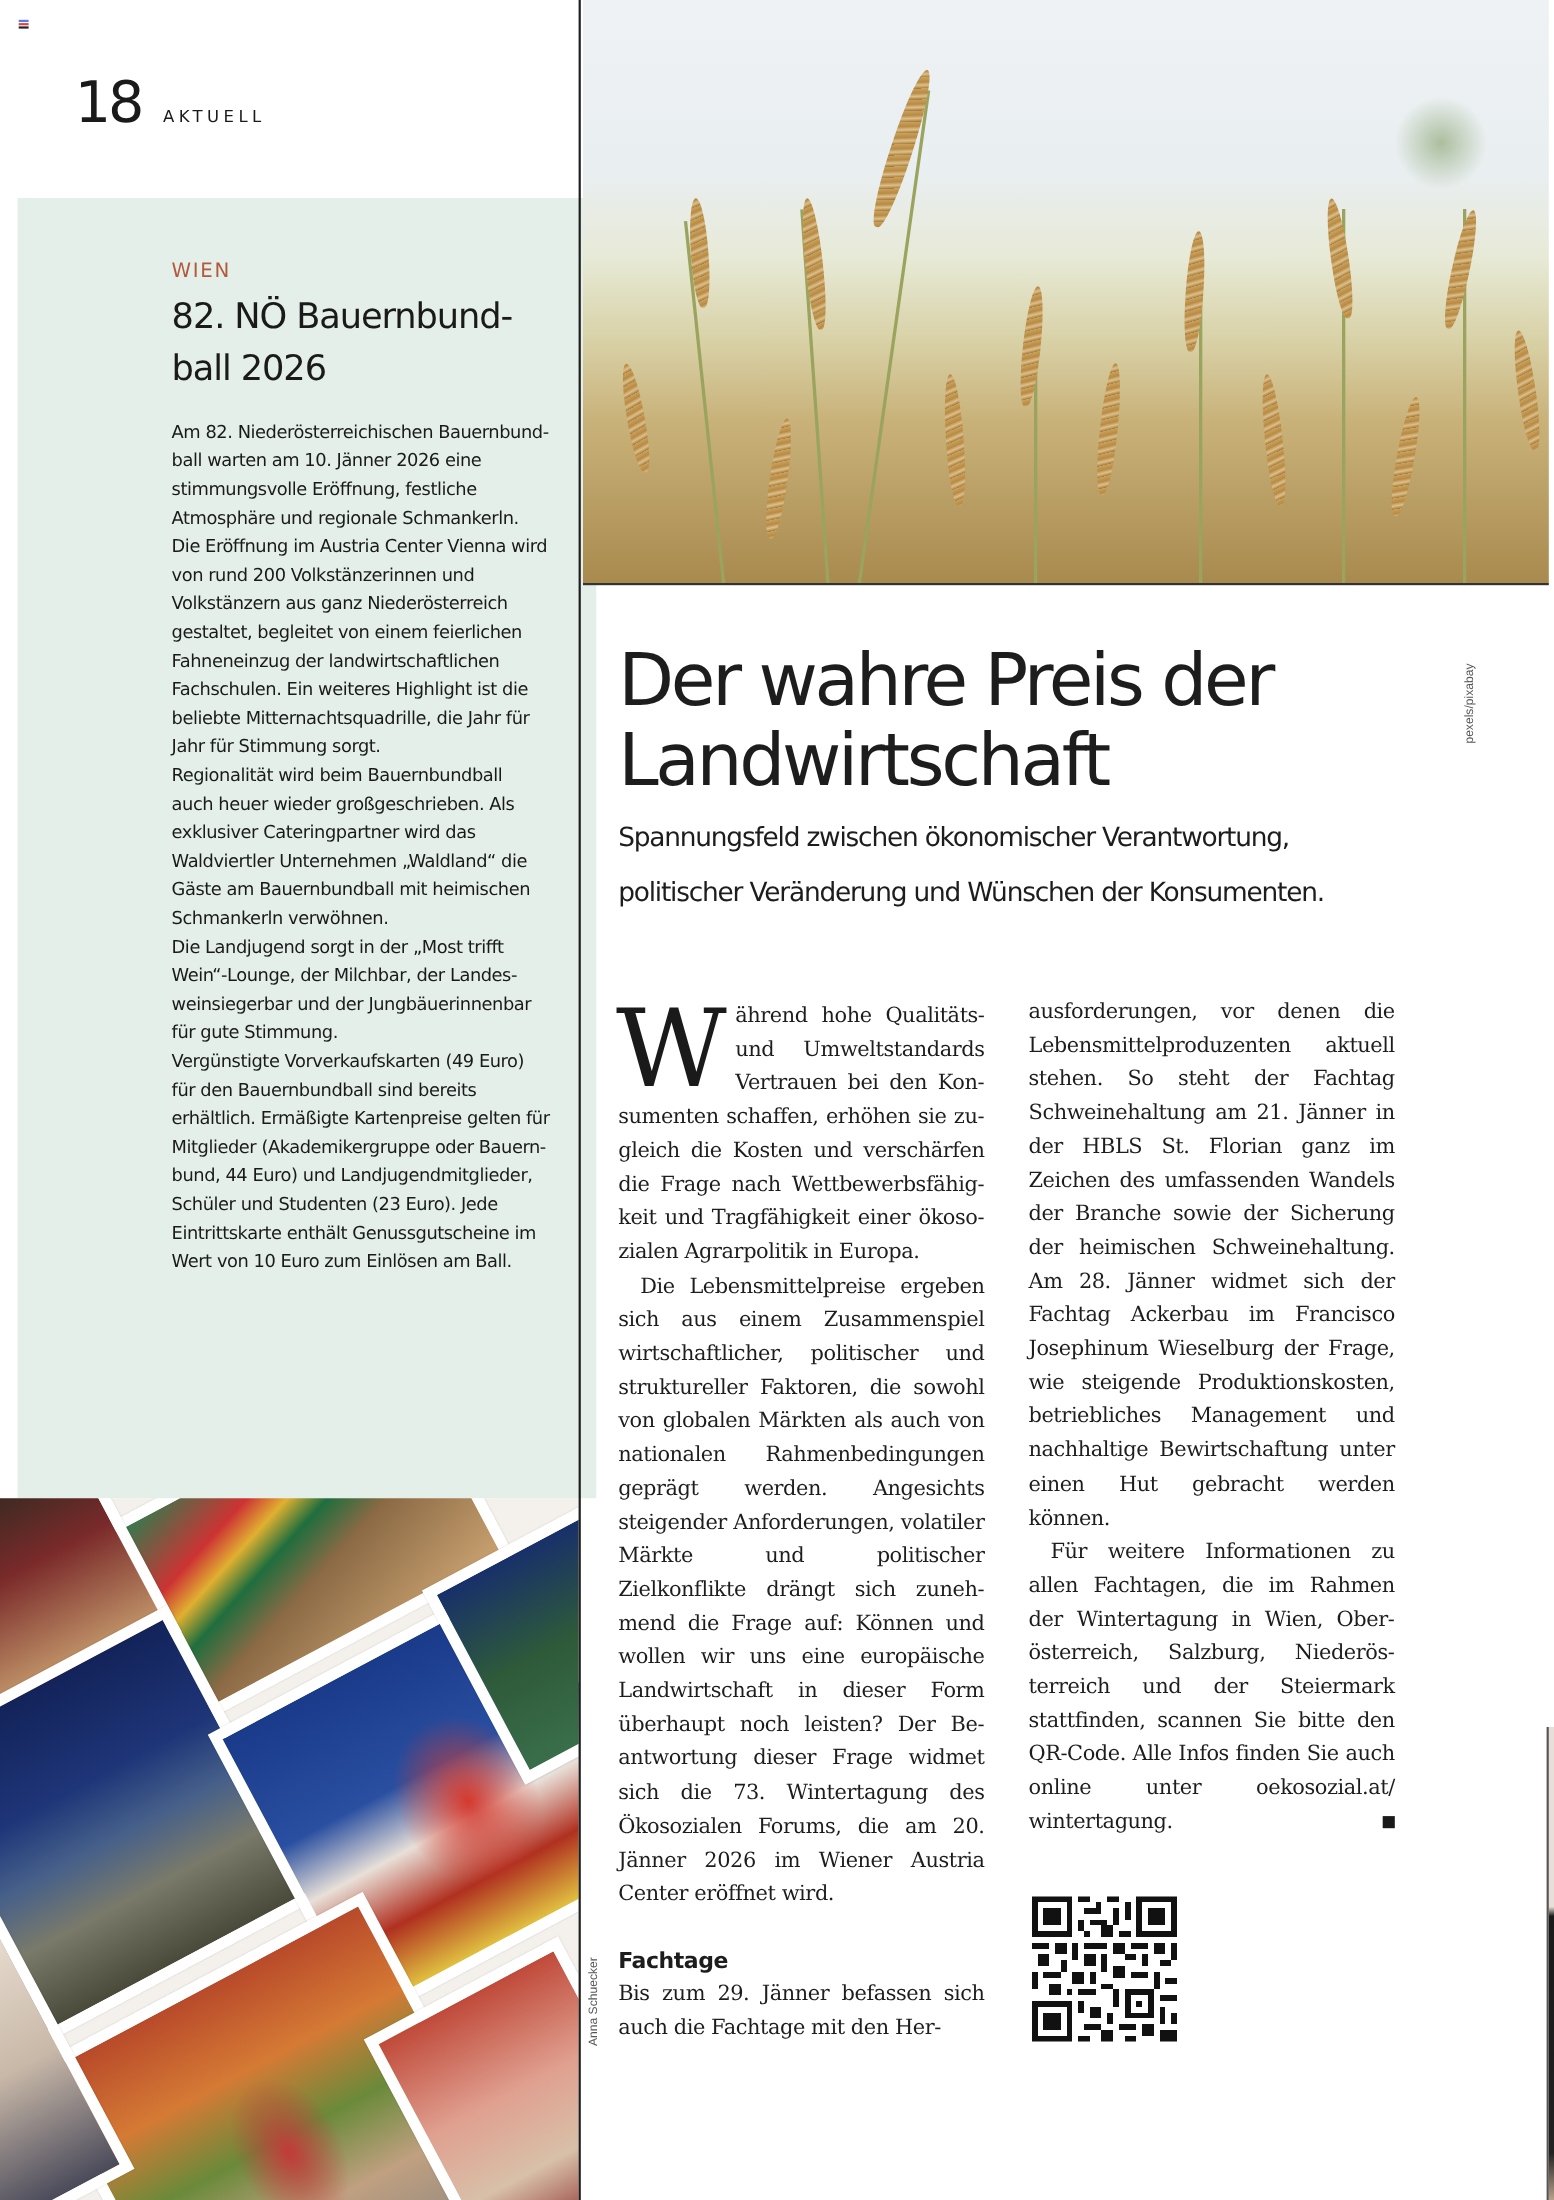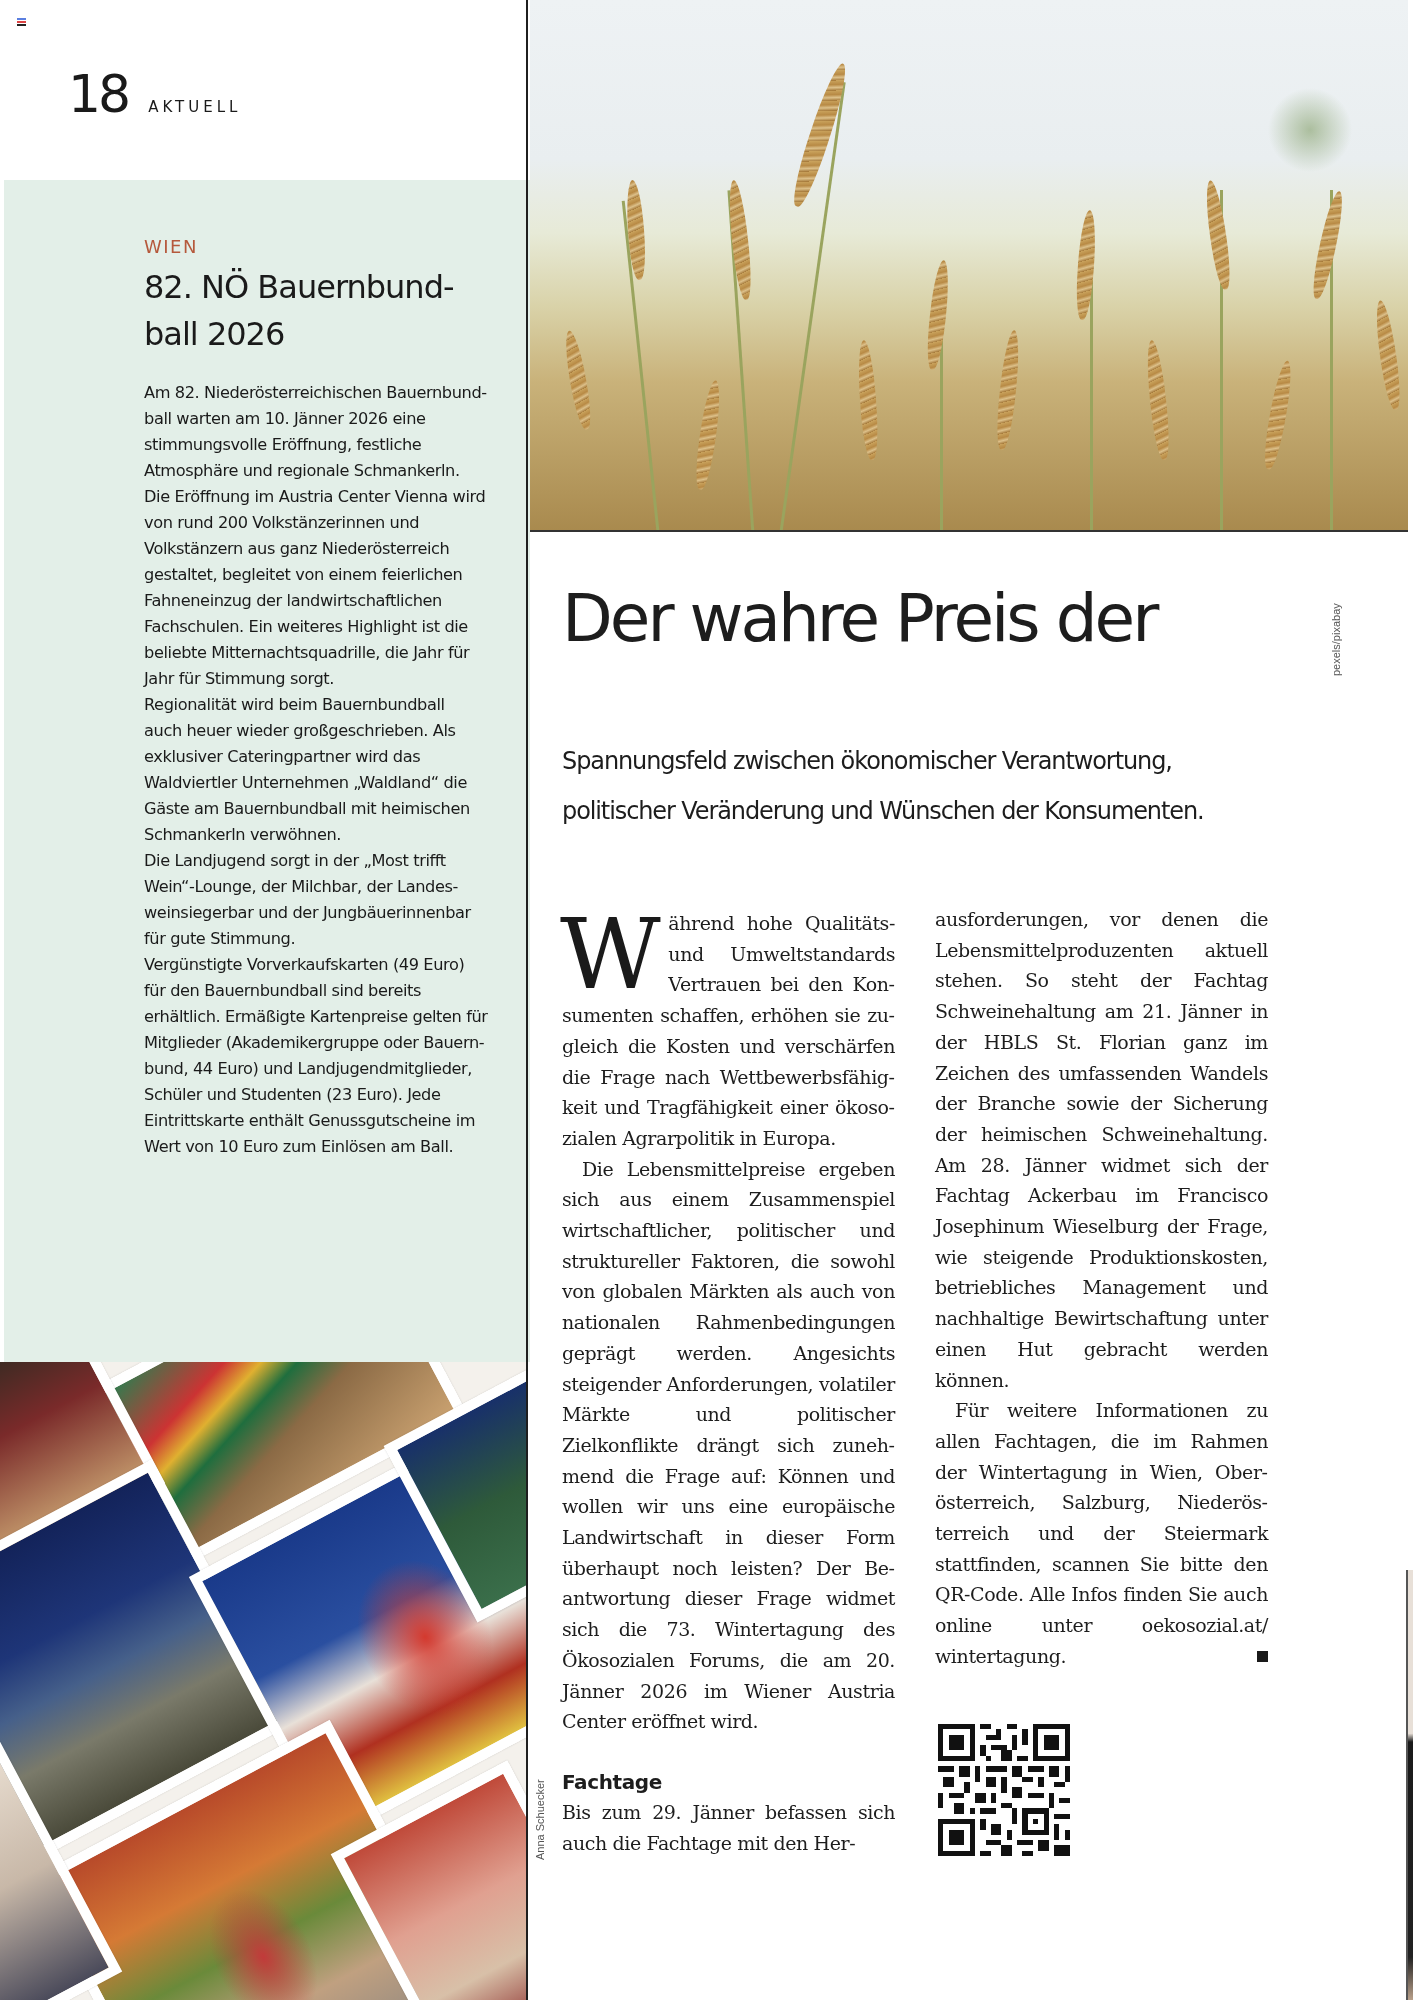--- a/index.html
+++ b/index.html
@@ -9,21 +9,21 @@
   .print-mark { position: absolute; left: 17px; top: 18px; width: 9px; height: 8px; }
   .print-mark span { display: block; height: 2px; margin-bottom: 1px; }
 
   .page-header { position: absolute; left: 68px; top: 68px; display: flex; align-items: baseline; }
   .page-number { font-family: "DejaVu Sans", sans-serif; font-size: 52px; font-weight: 500; letter-spacing: -3px; color: #1a1a1a; line-height: 1; }
   .section-label { font-family: "DejaVu Sans", sans-serif; font-size: 15px; letter-spacing: 4px; margin-left: 20px; color: #1a1a1a; }
 
   .left-divider { position: absolute; left: 526px; top: 0; width: 2px; height: 2000px; background: #1f1f1f; }
 
   
-  .sidebar { position: absolute; left: 4px; top: 180px; width: 526px; height: 1182px; background: #e3efe8; }
+  .sidebar { position: absolute; left: 16px; top: 180px; width: 526px; height: 1182px; background: #e3efe8; }
   .sidebar-kicker { position: absolute; left: 140px; top: 56px; font-family: "DejaVu Sans", sans-serif; font-size: 18px; letter-spacing: 1.5px; color: #b5593c; }
   .sidebar-title { position: absolute; left: 140px; top: 84px; width: 370px; font-family: "DejaVu Sans", sans-serif; font-size: 32px; line-height: 47px; letter-spacing: -1px; color: #1a1a1a; }
   .sidebar-body { position: absolute; left: 140px; top: 200px; width: 365px; font-family: "DejaVu Sans", sans-serif; font-size: 16.2px; line-height: 26px; letter-spacing: -0.4px; color: #1a1a1a; }
   .sidebar-body p { margin: 0; }
   .sidebar-info { position: absolute; left: 140px; top: 1038px; width: 380px; font-family: "DejaVu Sans", sans-serif; font-weight: bold; font-size: 17.5px; line-height: 30.5px; letter-spacing: -0.2px; color: #0e5a36; }
   .sidebar-info a { color: inherit; text-decoration: none; display: block; }
 
   
   .collage { position: absolute; left: 0; top: 1362px; width: 526px; height: 638px; background: #f4f1ec; overflow: hidden; }
   .photo { position: absolute; border: 10px solid #ffffff; box-shadow: 0 0 2px rgba(0,0,0,0.15); transform-origin: center; }
@@ -153,20 +153,21 @@
   <div class="wheat" style="left:470px; top:330px; height:120px; transform:rotate(6deg);"></div>
   <div class="wheat" style="left:620px; top:340px; height:120px; transform:rotate(-6deg);"></div>
   <div class="wheat" style="left:740px; top:360px; height:110px; transform:rotate(10deg);"></div>
   <div class="wheat" style="left:850px; top:300px; height:110px; transform:rotate(-8deg);"></div>
 </div>
 <div class="hero-bottom-rule"></div>
 <div class="credit-vertical photo-credit-top">pexels/pixabay</div>
 
 <h1 class="headline">
   <div>Der wahre Preis der</div>
+  <div>Landwirtschaft</div>
 </h1>
 <div class="lede">
   <div>Spannungsfeld zwischen ökonomischer Verantwortung,</div>
   <div>politischer Veränderung und Wünschen der Konsumenten.</div>
 </div>
 
 <div class="col col-1">
   <p><span class="dropcap">W</span><span>ährend hohe Qualitäts- und Umweltstandards Vertrauen bei den Kon­sumenten schaffen, erhöhen sie zu­gleich die Kosten und verschärfen die Frage nach Wettbewerbsfähig­keit und Tragfähigkeit einer ökoso­zialen Agrarpolitik in Europa.</span></p>
   <p class="indent">Die Lebensmittelpreise erge­ben sich aus einem Zusammen­spiel wirtschaftlicher, politischer und struktureller Faktoren, die sowohl von globalen Märkten als auch von nationalen Rahmenbe­dingungen geprägt werden. Ange­sichts steigender Anforderungen, volatiler Märkte und politischer Zielkonflikte drängt sich zuneh­mend die Frage auf: Können und wollen wir uns eine europäische Landwirtschaft in dieser Form überhaupt noch leisten? Der Be­antwortung dieser Frage widmet sich die 73. Wintertagung des Ökosozialen Forums, die am 20. Jänner 2026 im Wiener Aust­ria Center eröffnet wird.</p>
   <div class="subhead">Fachtage</div>

